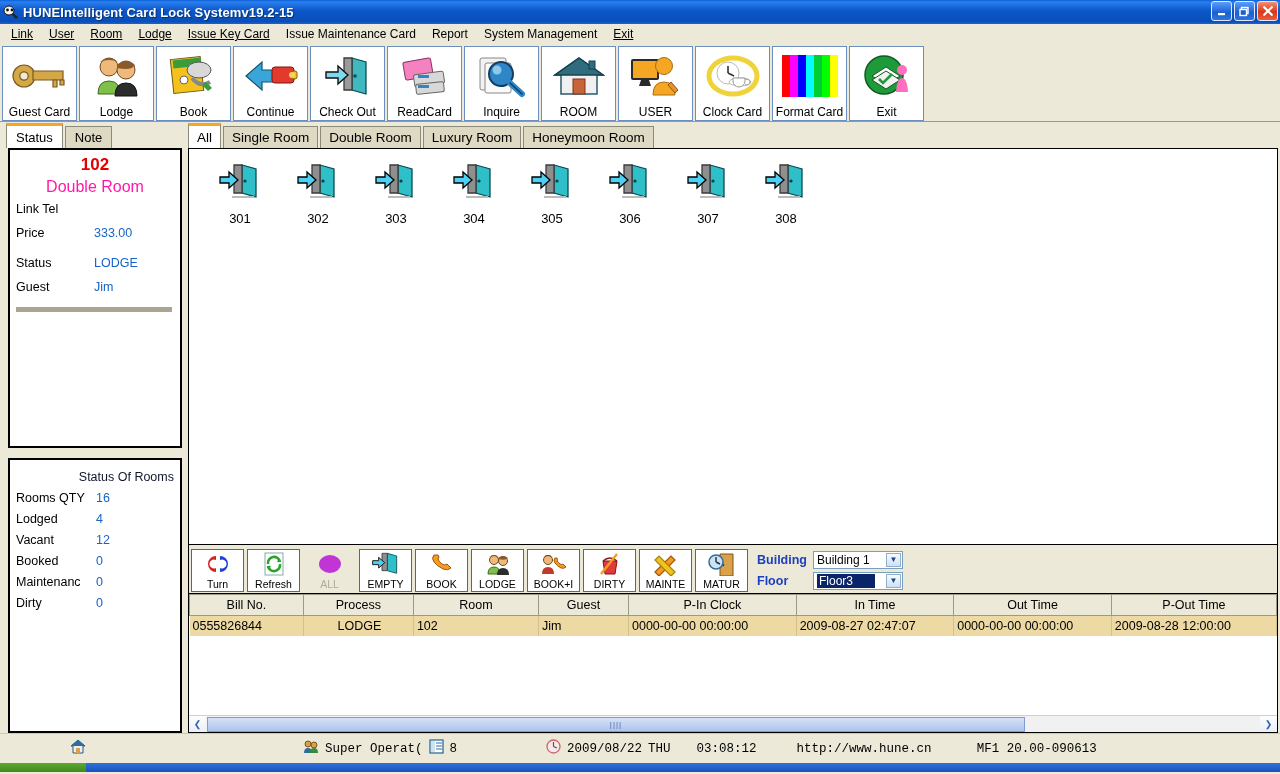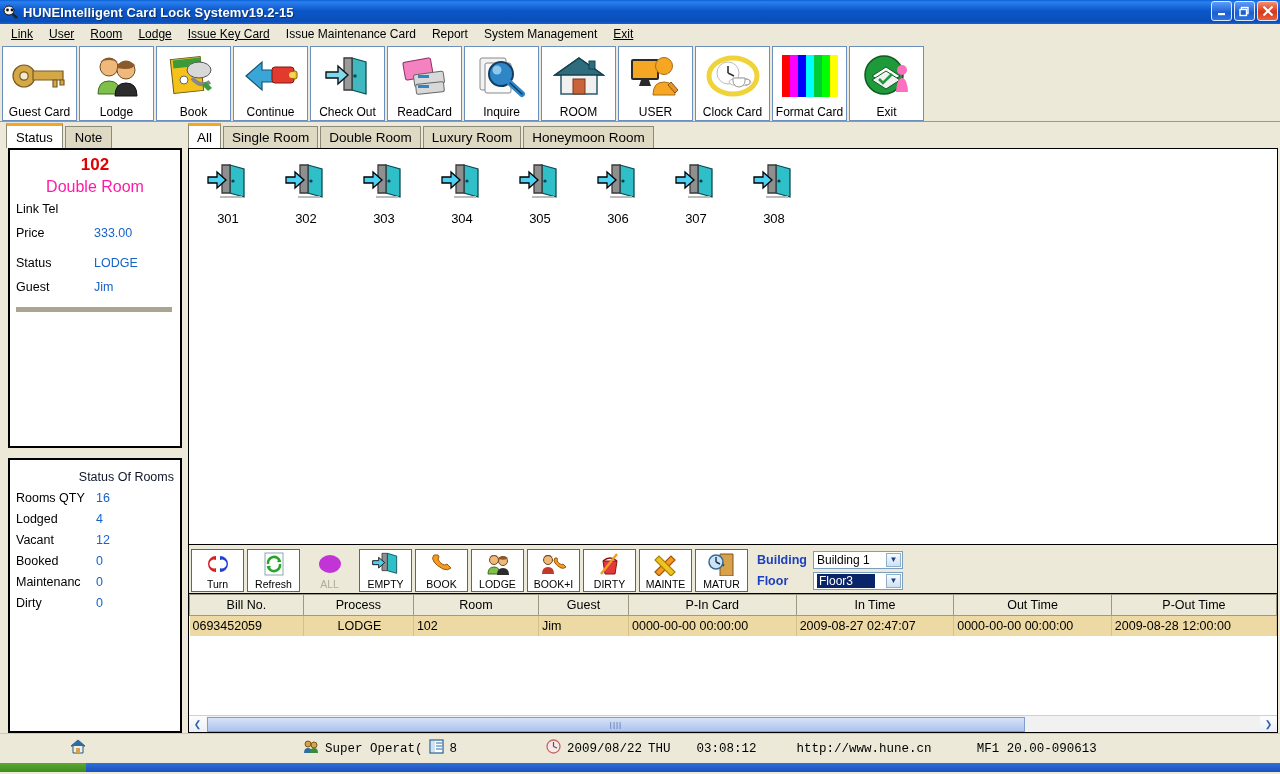--- a/index.html
+++ b/index.html
@@ -122,21 +122,21 @@
     border-bottom: none; background: #ded9c3;
     margin-right: 2px;
   }
   .rtab.active { background: #fff; height: 25px; border-top: 3px solid #f5a623; }
   #roomspane {
     flex: none; height: 397px;
     background: #fff; border: 1px solid #000;
     padding: 14px 0 0 0;
     overflow: hidden;
   }
-  #roomgrid { display: flex; flex-wrap: wrap; }
+  #roomgrid { display: flex; flex-wrap: wrap; padding-left: 12px; }
   .roomcell {
     width: 78px; height: 64px;
     display:flex; flex-direction: column; align-items:center; justify-content:flex-start;
   }
   .roomcell .rlabel { font-size: 13px; color:#000; margin-top: 4px; }
 
   #bottombar {
     height: 48px; background:#ece9d8;
     border-left: 1px solid #000; border-right: 1px solid #000;
     display: flex; align-items: center; padding: 2px 0 0 2px;
@@ -736,29 +736,29 @@
             <col style="width:126px">
             <col style="width:126px">
             <col style="width:132px">
         </colgroup>
         <thead>
           <tr>
             <th>Bill No.</th>
             <th>Process</th>
             <th>Room</th>
             <th>Guest</th>
-            <th>P-In Card</th>
+            <th>P-In Clock</th>
             <th>In Time</th>
             <th>Out Time</th>
             <th>P-Out Time</th>
           </tr>
         </thead>
         <tbody>
           <tr>
-            <td>0693452059</td>
+            <td>0555826844</td>
             <td class="ctr">LODGE</td>
             <td>102</td>
             <td>Jim</td>
             <td>0000-00-00 00:00:00</td>
             <td>2009-08-27 02:47:07</td>
             <td>0000-00-00 00:00:00</td>
             <td>2009-08-28 12:00:00</td>
           </tr>
         </tbody>
       </table>

